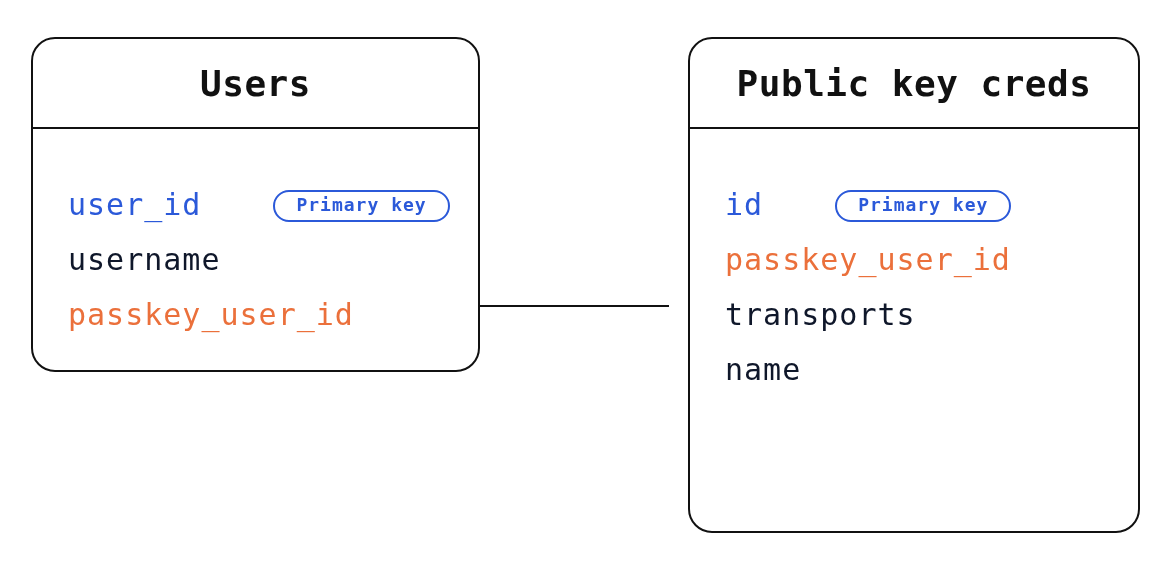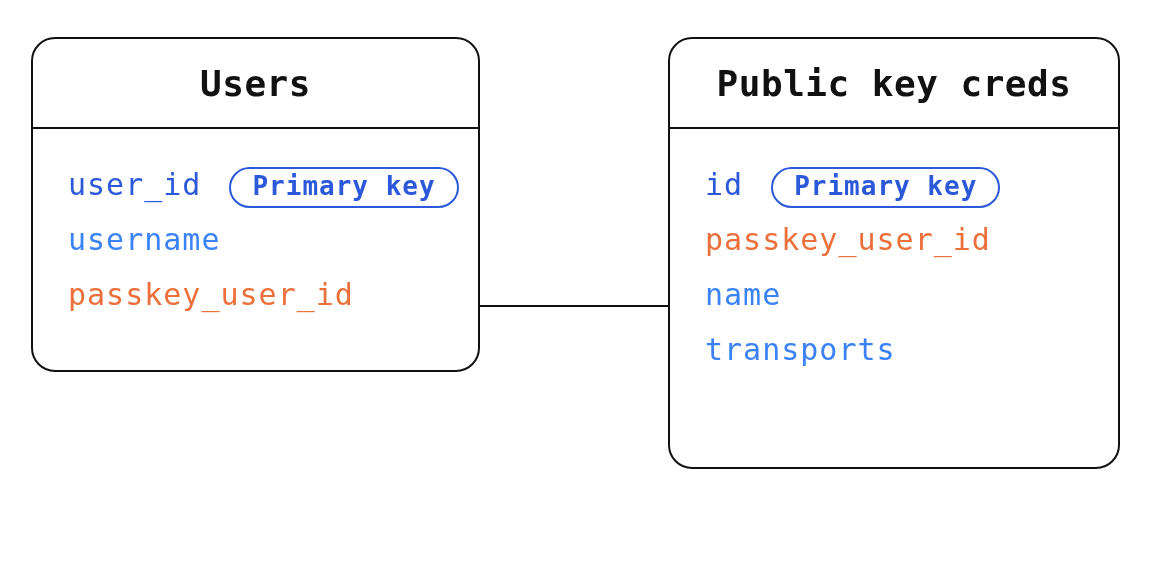--- a/index.html
+++ b/index.html
@@ -18,57 +18,58 @@
     font-family: "DejaVu Sans Mono", "Liberation Mono", monospace;
     overflow: hidden;
   }
   .er-table {
     position: absolute;
     background: var(--bg);
     border: 2px solid var(--line);
     border-radius: 24px;
   }
   .er-table.users  { left: 31px;  top: 37px; width: 449px; height: 335px; }
-  .er-table.creds  { left: 668px; top: 37px; width: 452px; height: 432px; }
+  .er-table.creds  { left: 688px; top: 37px; width: 452px; height: 496px; }
   .er-header {
     height: 90px;
     border-bottom: 2px solid var(--line);
     display: flex;
     align-items: center;
     justify-content: center;
   }
   .er-title {
     margin: 0;
     font-size: 36px;
     font-weight: bold;
     letter-spacing: 0.5px;
     color: var(--line);
     white-space: nowrap;
   }
   .er-body { padding: 38px 0 0 35px; }
   .field-row {
     height: 55px;
     display: flex;
-    align-items: flex-start;
+    align-items: flex-end;
     white-space: nowrap;
+    gap: 44px;
   }
   .field-name {
     font-size: 30px;
     letter-spacing: 1px;
-    color: #3b82f6;
+    color: #0f172a;
   }
   .field-name.pk { color: var(--blue); }
   .field-name.fk { color: var(--orange); }
   .pk-badge {
     margin-left: 28px;
     border: 2px solid var(--blue);
     color: var(--blue);
     border-radius: 999px;
     padding: 3px 21px 5px 21px;
-    font-size: 26px;
+    font-size: 18px;
     font-weight: bold;
     letter-spacing: 1px;
     line-height: 1.1;
     display: inline-block;
   }
   .connector {
     position: absolute;
     left: 479px;
     top: 305px;
     width: 190px;
@@ -107,21 +108,21 @@
     </header>
     <div class="er-body">
       <div class="field-row">
         <span class="field-name pk">id</span>
         <span class="pk-badge">Primary key</span>
       </div>
       <div class="field-row">
         <span class="field-name fk">passkey_user_id</span>
       </div>
       <div class="field-row">
-        <span class="field-name">name</span>
+        <span class="field-name">transports</span>
       </div>
       <div class="field-row">
-        <span class="field-name">transports</span>
+        <span class="field-name">name</span>
       </div>
     </div>
   </section>
 
 </div>
 
 </body></html>

